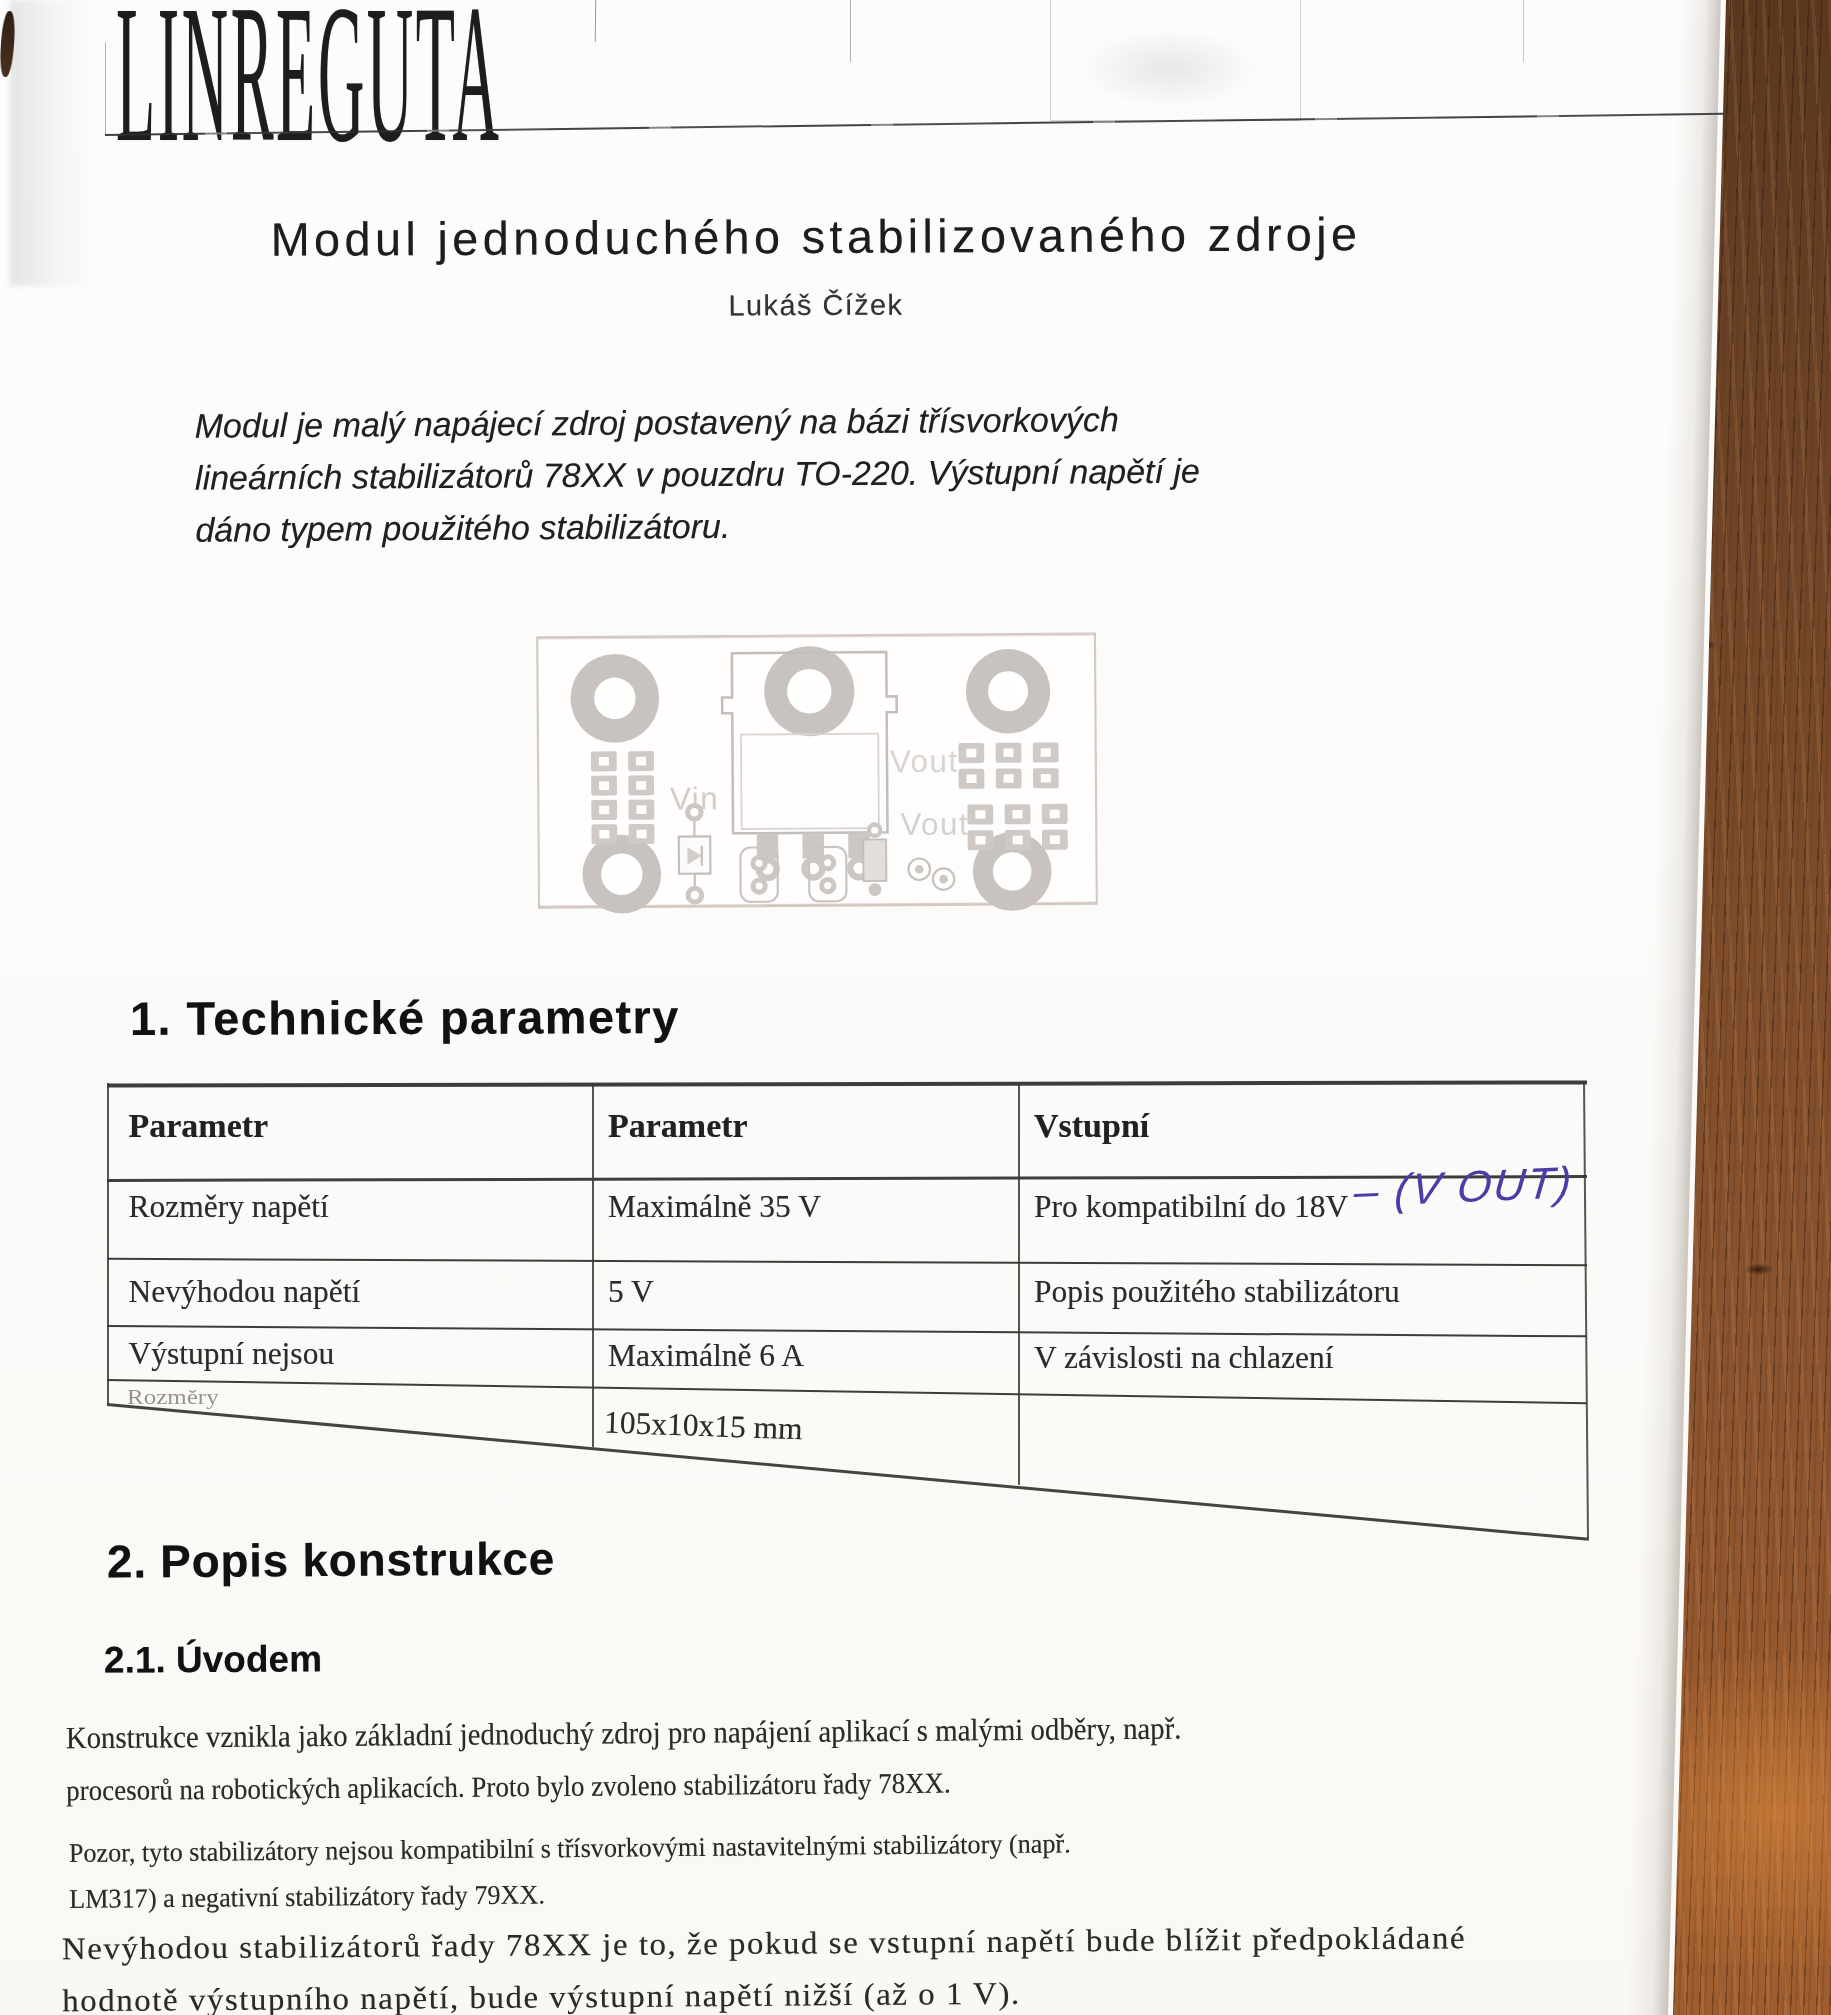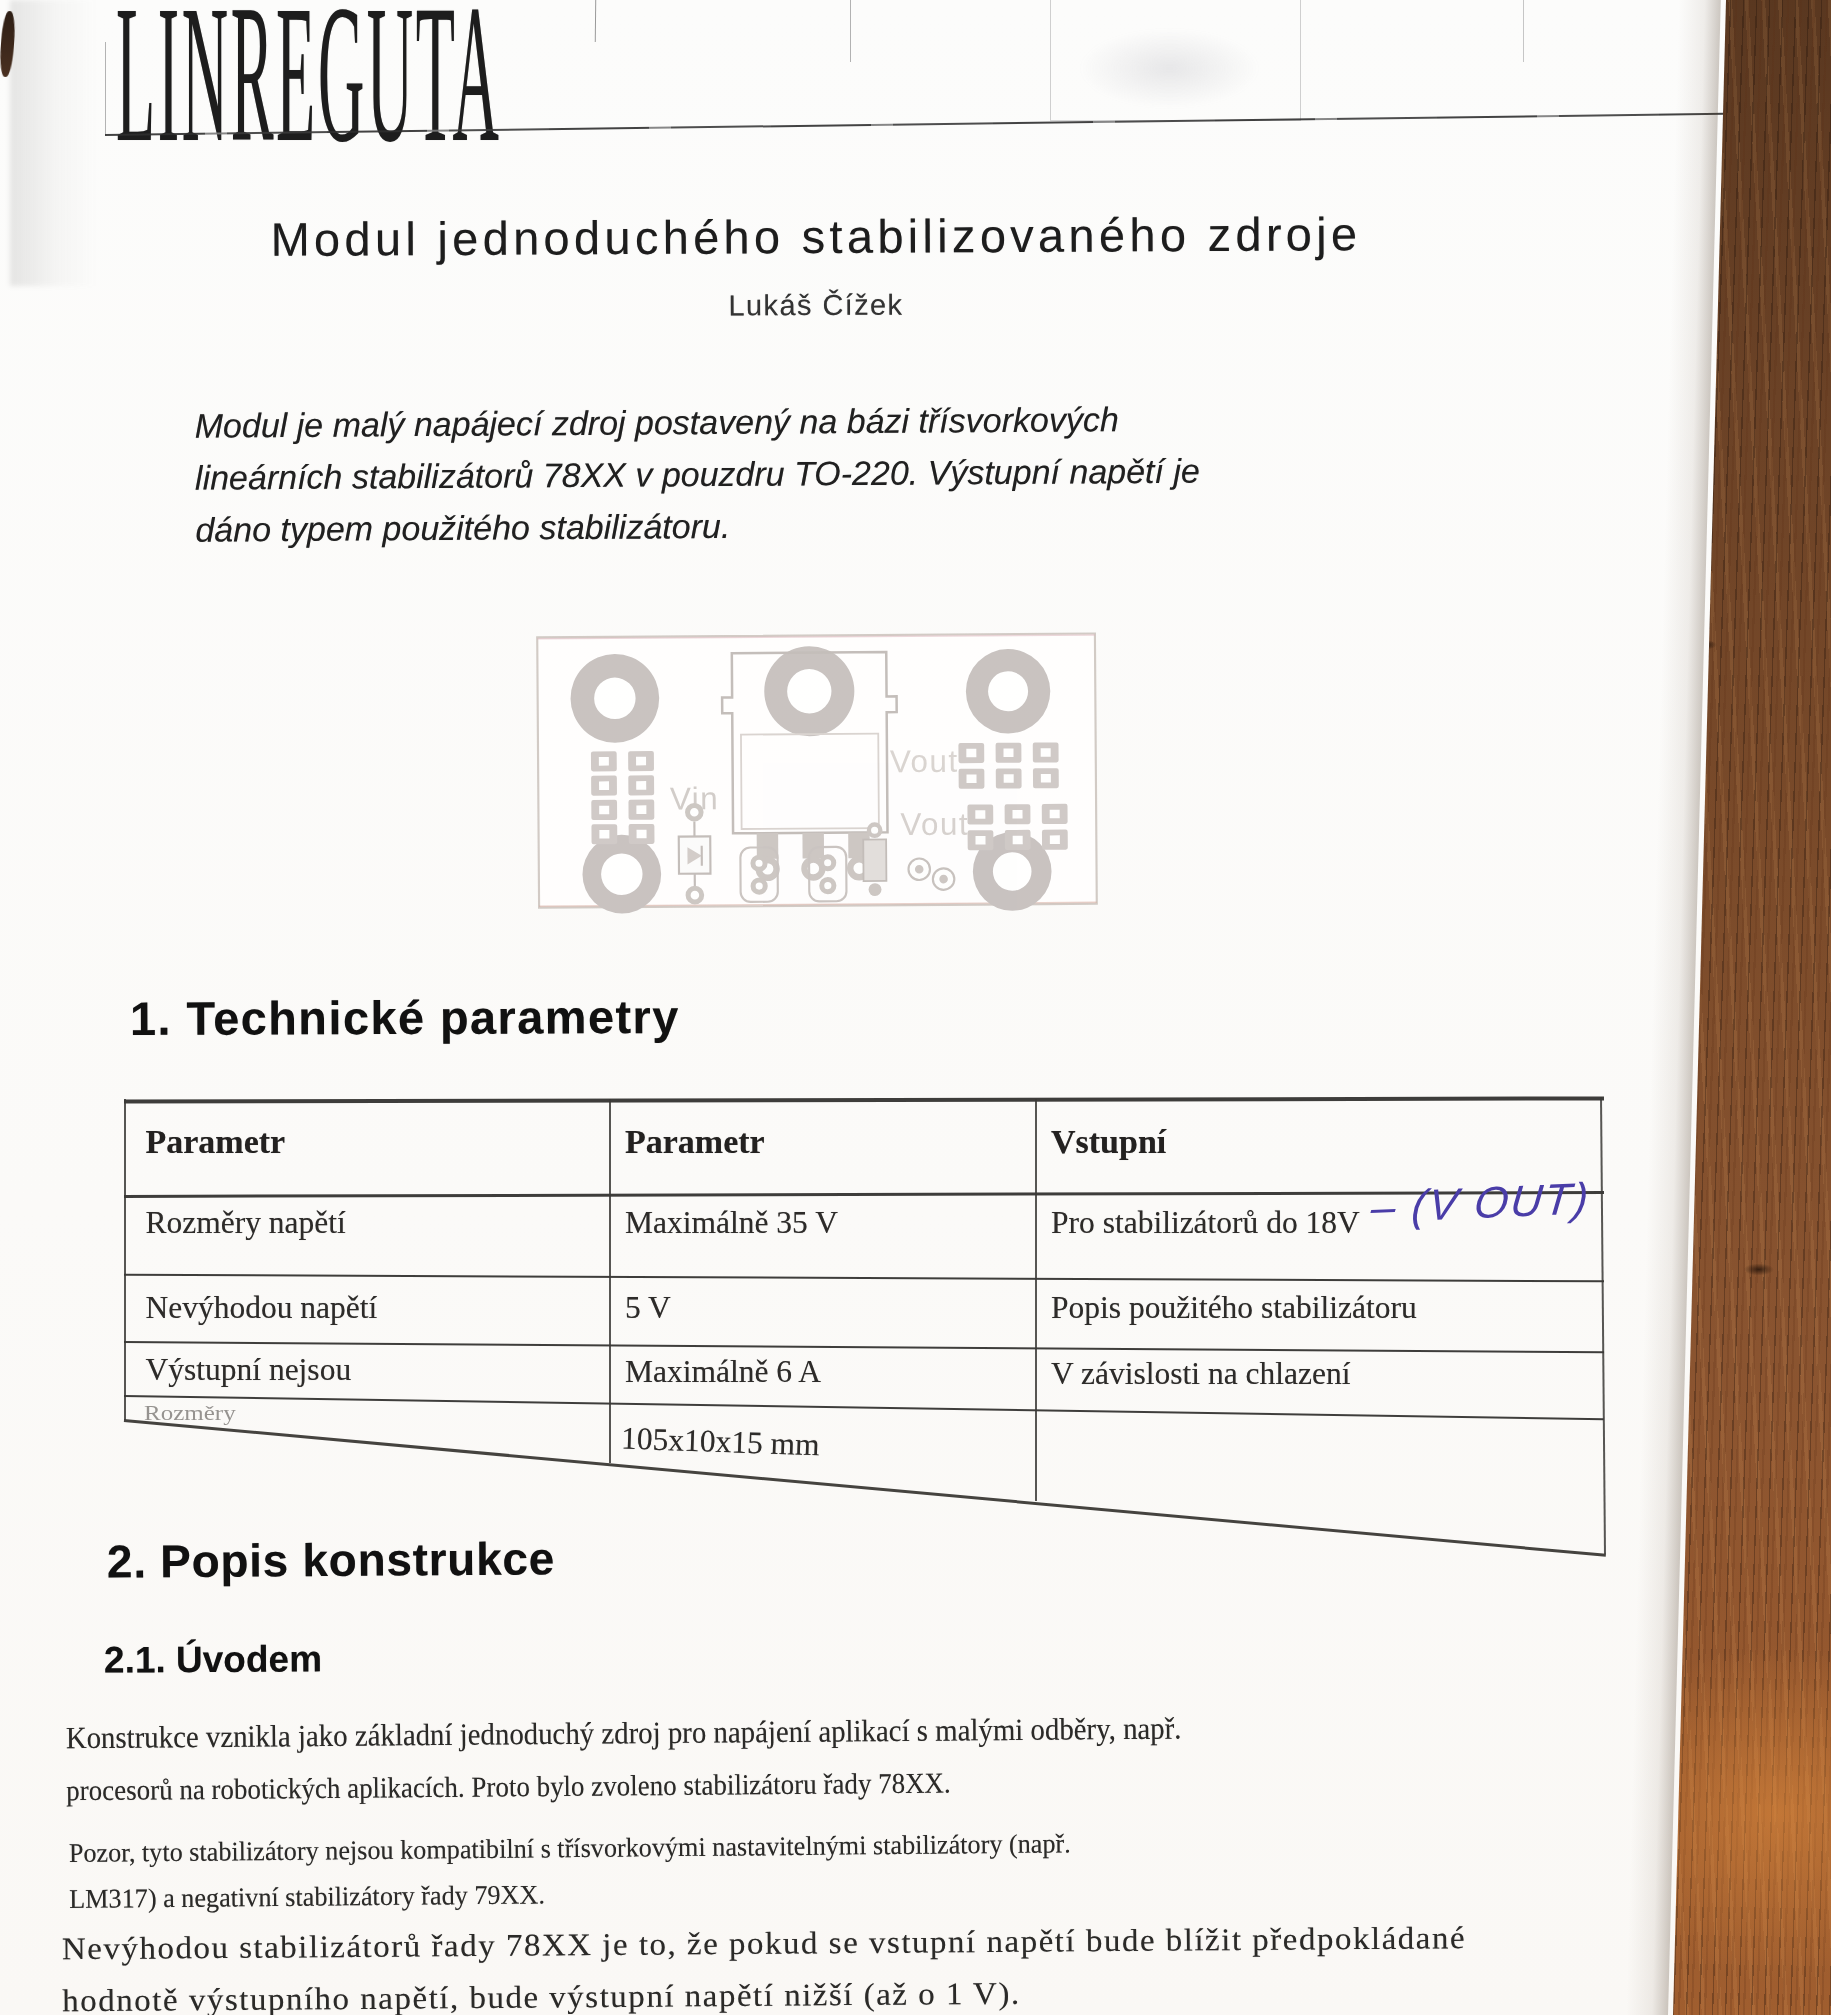--- a/index.html
+++ b/index.html
@@ -51,21 +51,21 @@
         font-style:italic;font-size:34px;line-height:52px;color:#202020;}
   
   .pcb{position:absolute;left:531px;top:620px;width:572px;height:299px;transform:rotate(-.4deg);}
   .pcb text{font-family:"Liberation Sans",sans-serif;}
   
   .h-sec{position:absolute;margin:0;color:#111;font-weight:bold;white-space:nowrap;}
   .h1a{left:130px;top:990px;font-size:47px;letter-spacing:1.4px;transform:rotate(-.2deg);}
   .h2a{left:107px;top:1533px;font-size:46px;letter-spacing:0.7px;transform:rotate(-.4deg);}
   .h3a{left:104px;top:1639px;font-size:37px;transform:rotate(-.3deg);}
   
-  .tbl{position:absolute;left:124px;top:1082px;width:1348px;height:472px;margin-top:16px;}
+  .tbl{position:absolute;left:107px;top:1082px;width:1348px;height:472px;}
   .tb{position:absolute;background:#2e2c2a;opacity:.92;}
   .tb-top{left:0;top:0;width:1480px;height:3.6px;transform:rotate(-.12deg);}
   .tb-h{left:0;top:95px;width:1480px;height:2.9px;transform:rotate(-.15deg);}
   .tb-r1{left:0;top:179px;width:1480px;height:2.1px;transform:rotate(.25deg);}
   .tb-r2{left:0;top:243px;width:1480px;height:2.1px;transform:rotate(.4deg);transform-origin:left center;}
   .tb-r3{left:0;top:297px;width:1480px;height:2.1px;transform:rotate(.9deg);transform-origin:left center;}
   .tb-cut{left:0;top:321px;width:1488px;height:2.5px;transform:rotate(5.2deg);transform-origin:left center;background:#35332f;}
   .tb-v{position:absolute;width:2.1px;background:#3a3836;opacity:.85;}
   .tb-left{left:0;top:1.4px;height:321px;}
   .tb-c1{left:485px;top:1.4px;height:364px;}
@@ -267,21 +267,21 @@
       <div class="tb-v tb-c1"></div>
       <div class="tb-v tb-c2"></div>
       <div class="tb-v tb-right"></div>
 
       <div class="cell hd soft" style="left:21.5px;top:25px">Parametr</div>
       <div class="cell hd soft" style="left:501px;top:25px">Parametr</div>
       <div class="cell hd soft" style="left:927px;top:25px">Vstupní</div>
 
       <div class="cell soft" style="left:21.5px;top:107px">Rozměry napětí</div>
       <div class="cell soft" style="left:501px;top:107px">Maximálně 35 V</div>
-      <div class="cell soft" style="left:927px;top:107px">Pro stabilizátorů do 18V</div>
+      <div class="cell soft" style="left:927px;top:107px">Pro kompatibilní do 18V</div>
       <div class="handwriting">– (V OUT)</div>
 
       <div class="cell soft" style="left:21.5px;top:192px">Nevýhodou napětí</div>
       <div class="cell soft" style="left:501px;top:192px">5 V</div>
       <div class="cell soft" style="left:927px;top:192px">Popis použitého stabilizátoru</div>
 
       <div class="cell soft" style="left:21.5px;top:254px">Výstupní nejsou</div>
       <div class="cell soft" style="left:501px;top:256px">Maximálně 6 A</div>
       <div class="cell soft" style="left:927px;top:258px">V závislosti na chlazení</div>
 

